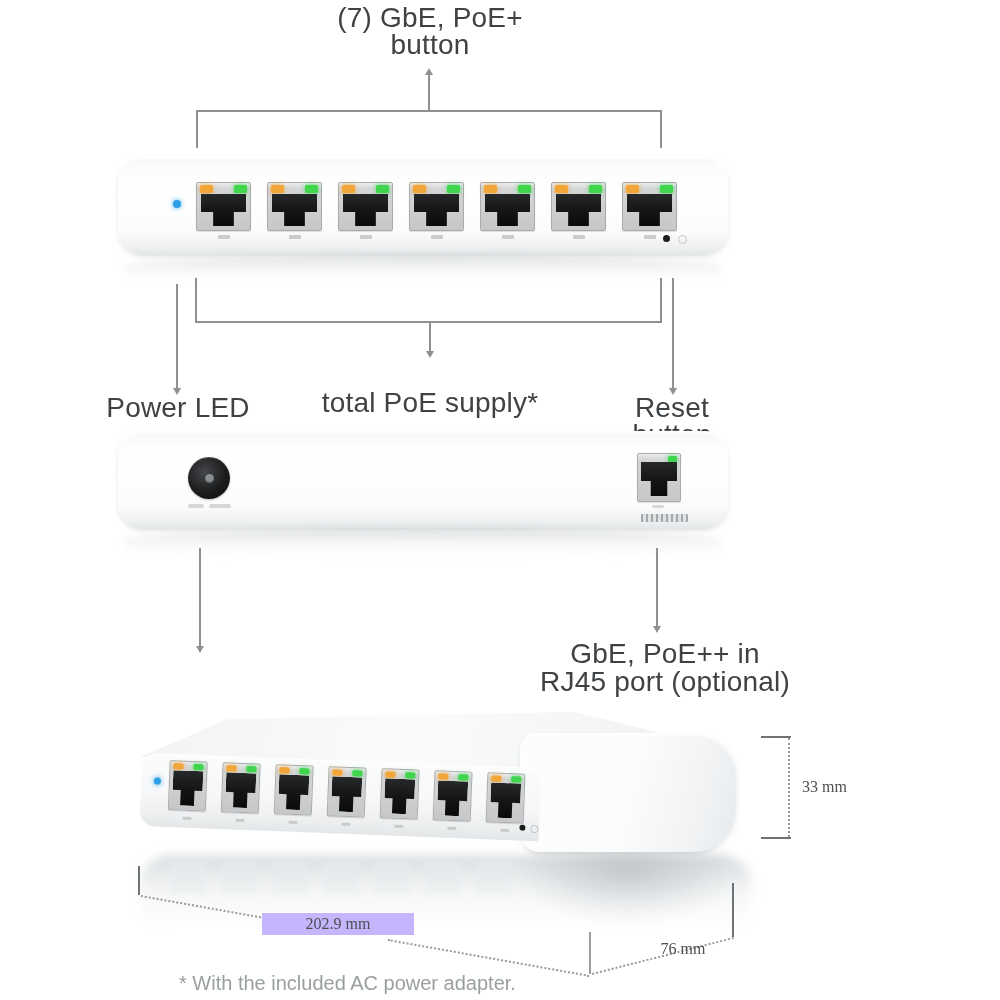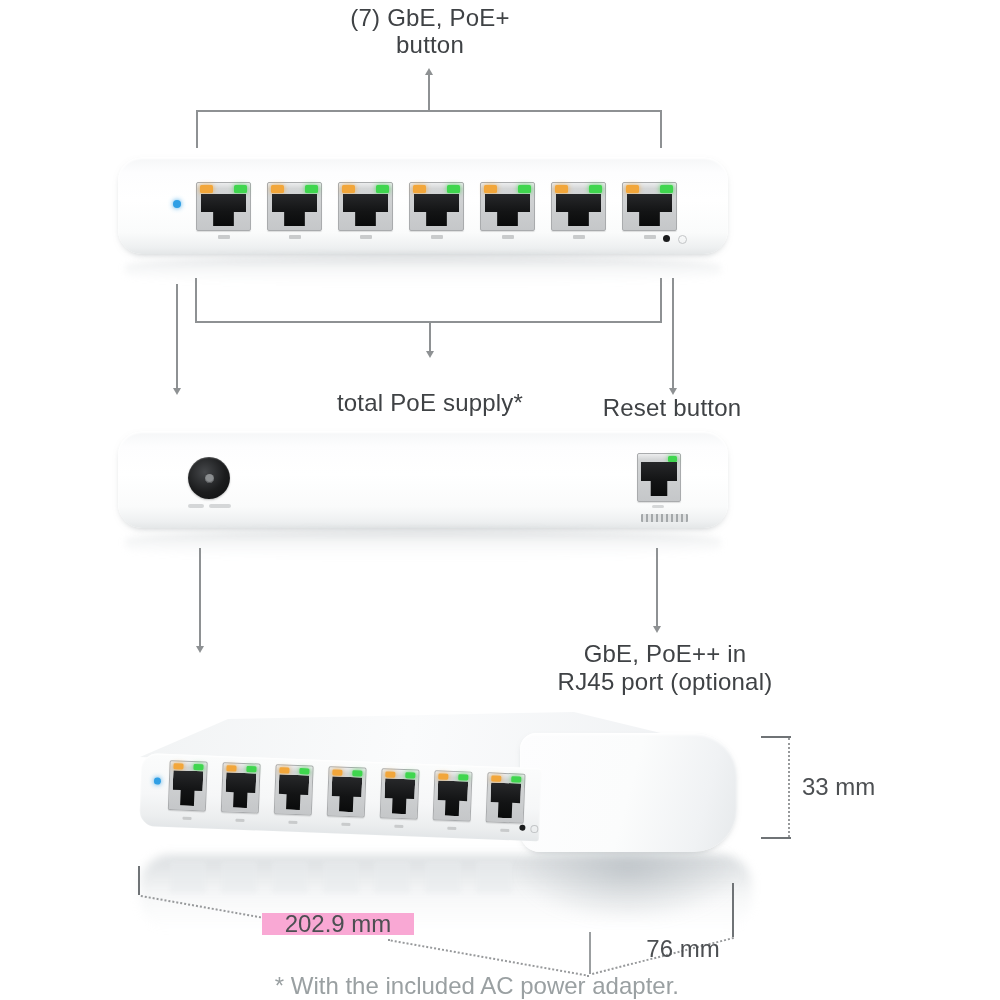--- a/index.html
+++ b/index.html
@@ -1,23 +1,23 @@
 <!DOCTYPE html>
 <html style="--led_orange: #F2A63A; --led_green: #3FD64E; --led_blue: #2F9FE5; --annotation_line: #8E9193; --label_text: #3F4245; --dimension_text: #4C4F52; --footnote_text: #9AA0A2;"><head>
 <meta charset="utf-8">
 <style>
   html,body{margin:0;padding:0;background:#ffffff;}
   .canvas{
     position:relative;width:1000px;height:1000px;background:#ffffff;overflow:hidden;
     font-family:"Liberation Sans", sans-serif;color:var(--label_text,#3F4245);
   }
   
-  .lbl{position:absolute;font-size:24px;line-height:27px;text-align:center;color:var(--label_text,#3F4245);letter-spacing:.2px;}
-  .dim{position:absolute;font-size:24px;line-height:22px;color:var(--dimension_text,#4C4F52);}
-  .foot{position:absolute;font-size:24px;color:var(--footnote_text,#9AA0A2);text-align:right;}
+  .lbl{position:absolute;font-size:28px;line-height:27px;text-align:center;color:var(--label_text,#3F4245);letter-spacing:.2px;}
+  .dim{position:absolute;font-size:16px;line-height:22px;color:var(--dimension_text,#4C4F52);font-family:Liberation Serif, serif;}
+  .foot{position:absolute;font-size:20px;color:var(--footnote_text,#9AA0A2);text-align:left;}
   
   .vline{position:absolute;width:2px;background:var(--annotation_line,#8E9193);}
   .hline{position:absolute;height:2px;background:var(--annotation_line,#8E9193);}
   .tick{position:absolute;background:#6F7376;}
   .dotline{position:absolute;height:0;border-top:2px dotted #97999B;transform-origin:left top;}
   .dotline-v{position:absolute;width:0;border-left:2px dotted #97999B;}
   .arr{position:absolute;width:0;height:0;border-left:4px solid transparent;border-right:4px solid transparent;}
   .arr-down{border-top:7px solid var(--annotation_line,#8E9193);}
   .arr-up{border-bottom:7px solid var(--annotation_line,#8E9193);}
   
@@ -80,21 +80,21 @@
     background:linear-gradient(180deg,#fbfcfc 0%,#f6f7f8 55%,#eceeef 85%,#e3e6e8 100%);
     box-shadow:inset 0 1px 2px #ffffff;}
   .p-reflect{position:absolute;left:10px;top:150px;width:612px;height:75px;border-radius:30px;
     background:linear-gradient(180deg,rgba(182,189,194,.5),rgba(214,219,222,.2) 55%,rgba(255,255,255,0));
     filter:blur(5px);}
   .p-reflect-cap{position:absolute;left:392px;top:148px;width:212px;height:66px;border-radius:24px;
     background:radial-gradient(ellipse at 50% 20%,rgba(164,172,178,.55),rgba(255,255,255,0) 75%);
     filter:blur(7px);}
   .p-reflect-ports{position:absolute;left:40px;top:156px;display:flex;gap:15px;opacity:.55;filter:blur(2px);}
   .p-reflect-ports span{display:block;width:36px;height:32px;background:#e9ecee;border-radius:2px;}
-  .dim-gap{background:#f9a8d4;padding:0 5px;}
+  .dim-gap{background:#c4b5fd;padding:0 5px;}
 </style>
 </head>
 <body>
 
 <div class="canvas">
 
   <div class="lbl" style="left:305px;top:4px;width:250px;">
     <span style="display:block">(7) GbE, PoE+</span>
     <span style="display:block">button</span>
   </div>
@@ -174,20 +174,21 @@
 
   <div class="vline" style="left:195px;top:278px;height:44px;"></div>
   <div class="vline" style="left:660px;top:278px;height:44px;"></div>
   <div class="hline" style="left:195px;top:321px;width:467px;"></div>
   <div class="vline" style="left:429px;top:321px;height:31px;"></div>
   <div class="arr arr-down" style="left:426px;top:351px;"></div>
 
   <div class="vline" style="left:672px;top:278px;height:110px;"></div>
   <div class="arr arr-down" style="left:669px;top:388px;"></div>
 
+  <div class="lbl" style="left:98px;top:394px;width:160px;">Power LED</div>
   <div class="lbl" style="left:320px;top:389px;width:220px;">total PoE supply*</div>
   <div class="lbl" style="left:592px;top:394px;width:160px;">Reset button</div>
 
   <div class="device-bar" style="top:431px;">
     <div class="jack" style="left:70px;top:26px;">
       <span class="jack-pin"></span>
     </div>
     <span class="smudge" style="left:70px;top:73px;width:16px;"></span>
     <span class="smudge" style="left:91px;top:73px;width:22px;"></span>
 

